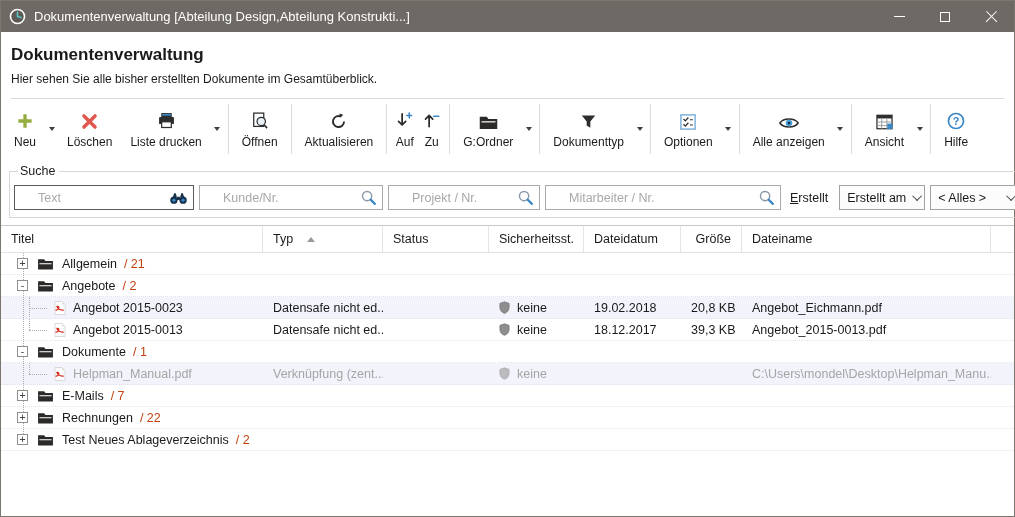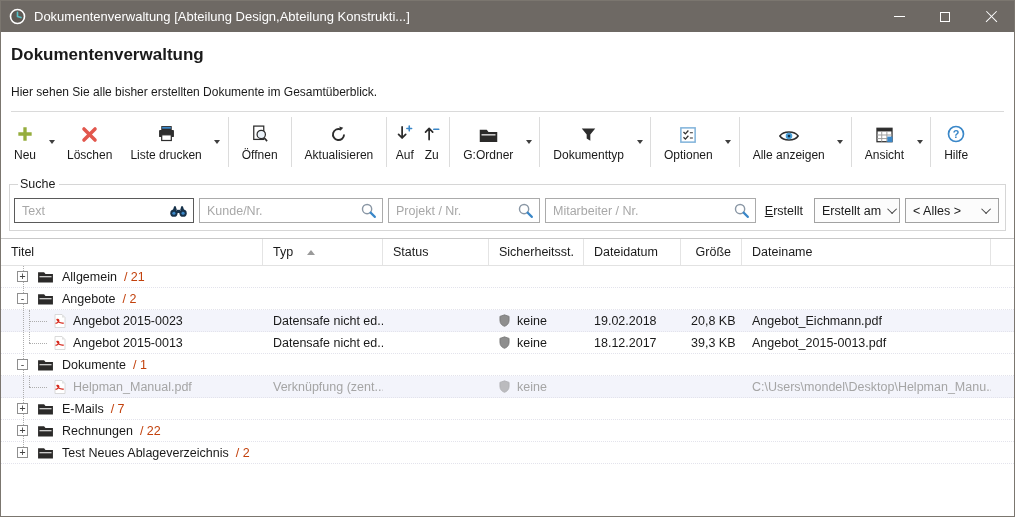--- a/index.html
+++ b/index.html
@@ -15,46 +15,46 @@
   .wc { width:46px; height:100%; display:flex; align-items:center; justify-content:center; }
   .glyph-min { width:11px; border-top:1px solid #fff; display:block; }
   .glyph-max { width:10px; height:10px; border:1px solid #fff; display:block; }
   .glyph-close { position:relative; width:13px; height:13px; display:block; }
   .glyph-close::before,.glyph-close::after { content:""; position:absolute; left:-1px; top:6px; width:15px; height:1.4px; background:#fff; }
   .glyph-close::before { transform:rotate(45deg); }
   .glyph-close::after { transform:rotate(-45deg); }
 
   
   .page-header { padding:9px 10px 0 10px; flex:none; }
-  .page-header h1 { font-size:17px; font-weight:bold; margin:4px 0 20px 0; }
+  .page-header h1 { font-size:17px; font-weight:bold; margin:4px 0 7px 0; }
   .page-header .sub { font-size:12px; padding-bottom:12px; border-bottom:1px solid #dadada; }
 
   
   .toolbar { height:60px; flex:none; display:flex; align-items:stretch; padding:0 4px; }
   .tbtn { display:flex; align-items:center; cursor:default; }
   .tbtn .stack { display:flex; flex-direction:column; align-items:center; justify-content:center; gap:4px; padding:4px 9px; }
   .tbtn .icn { height:22px; display:flex; align-items:flex-end; justify-content:center; }
   .tbtn .lbl { font-size:12px; white-space:nowrap; }
   .tbtn.narrow .stack { padding:4px 4px; }
   .droparrow { width:13px; height:100%; display:flex; align-items:center; justify-content:center; }
   .droparrow i { width:0; height:0; border-left:3.5px solid transparent; border-right:3.5px solid transparent; border-top:4px solid #3f3f3f; }
   .tsep { width:1px; background:#dcdcdc; margin:5px 4px; }
 
   
   .search-wrap { padding:5px 8px 6px 8px; flex:none; }
   fieldset.groupbox { border:1px solid #d6d6d6; padding:7px 6px 7px 4px; display:flex; align-items:center; }
   fieldset.groupbox legend { font-size:12.5px; margin-left:4px; padding:0 4px 0 2px; }
   .sfield { border:1px solid #ababab; background:#fff; height:25px; display:flex; align-items:center; padding:0 5px 0 7px; margin-right:5px; }
   .sfield.focused { border-color:#5a5a5a; }
-  .sfield input { border:none; outline:none; flex:1; min-width:0; font-size:12.5px; font-family:inherit; color:#15803d; background:transparent; }
+  .sfield input { border:none; outline:none; flex:1; min-width:0; font-size:12.5px; font-family:inherit; color:#15803d; background:transparent;margin-left:16px; }
   .sfield input::placeholder { color:#a8a8a8; opacity:1; }
   .f-text { width:180px; }
   .f-kunde { width:184px; }
   .f-projekt { width:152px; }
-  .f-mit { flex:1; }
+  .f-mit { flex:1;gap:24px; }
   .sfield .ficon { flex:none; display:flex; margin-left:4px; }
   .erstellt-lbl { font-size:12.5px; margin:0 6px 0 4px; white-space:nowrap; }
   .erstellt-lbl u { text-decoration:underline; }
   .combo { border:1px solid #a2a2a2; background:#fcfcfc; height:25px; display:flex; align-items:center; justify-content:space-between; padding:0 7px; font-size:12.5px; margin-left:5px; white-space:nowrap; }
   .combo .chev { width:7px; height:7px; border-left:1px solid #454545; border-bottom:1px solid #454545; transform:rotate(-45deg) translateY(-2px); margin-left:9px; flex:none; }
   .c-mode { width:86px; }
   .c-range { width:94px; }
 
   
   .table { flex:1; border-top:1px solid #c8c8c8; margin-top:1px; display:flex; flex-direction:column; font-size:12.5px; overflow:hidden; }

